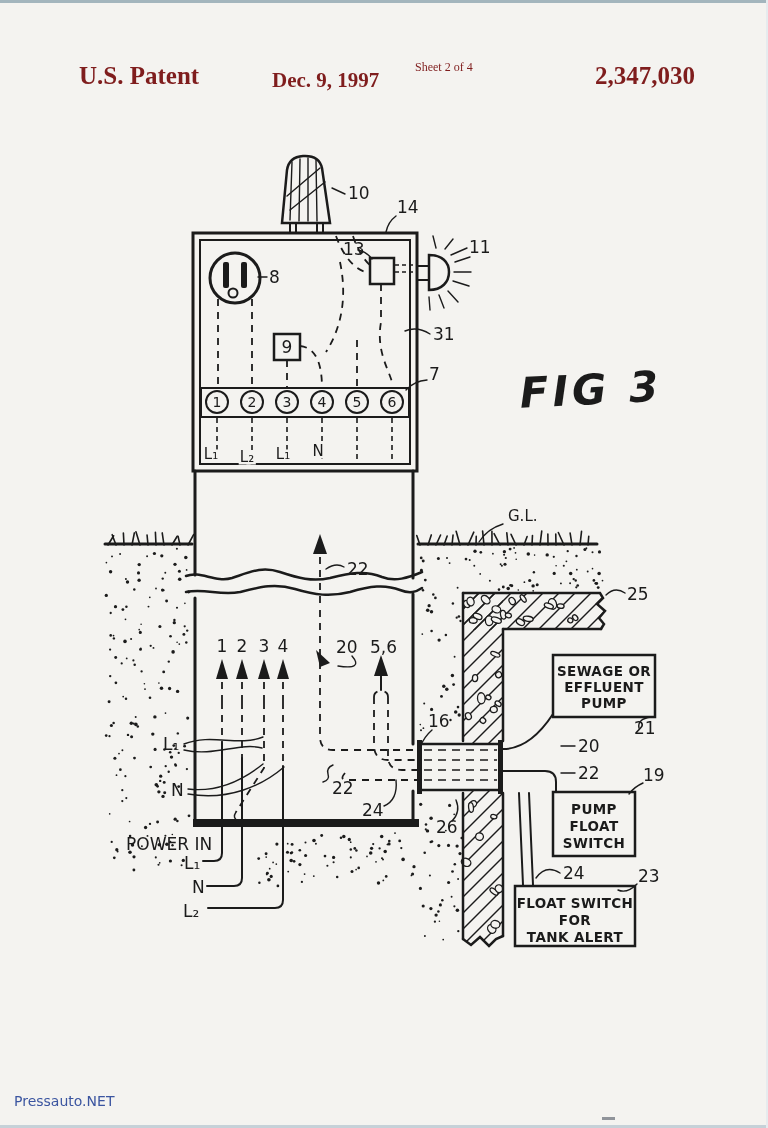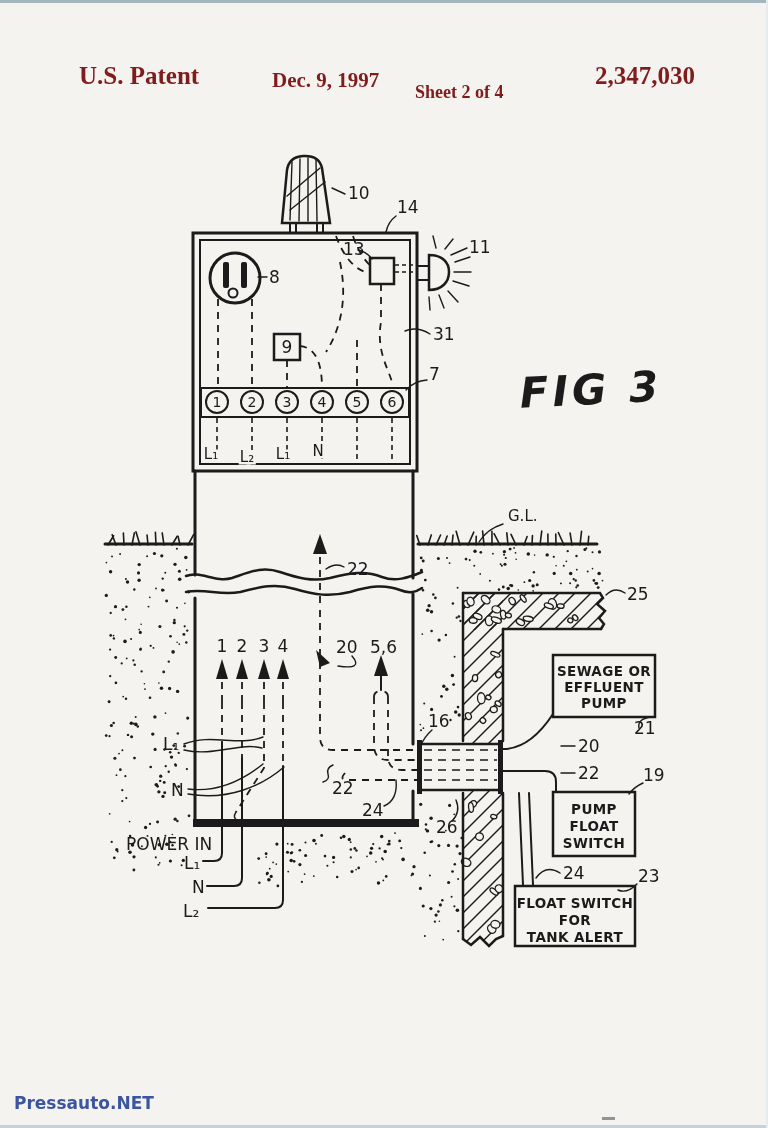--- a/index.html
+++ b/index.html
@@ -4,24 +4,24 @@
 <style>
   html,body{margin:0;padding:0;}
   body{width:768px;height:1128px;position:relative;background:#f4f3f0;overflow:hidden;
        font-family:"Liberation Serif", serif;}
   .edge-top{position:absolute;left:0;top:0;width:768px;height:3px;background:#a3b5bd;}
   .edge-bottom{position:absolute;left:0;top:1125px;width:768px;height:3px;background:#c6d1d8;}
   .edge-right{position:absolute;right:0;top:0;width:2px;height:1128px;background:#e6ebee;}
   .hdr{position:absolute;top:62px;color:#7f1d1d;white-space:nowrap;}
   .hdr-title{left:79px;font-size:25px;font-weight:bold;}
   .hdr-date{left:272px;font-size:21px;font-weight:bold;top:68px;}
-  .hdr-sheet{left:415px;font-size:18px;font-weight:bold;top:82px;}
+  .hdr-sheet{left:415px;font-size:12px;font-weight:normal;top:60px;}
   .hdr-num{left:595px;font-size:25px;font-weight:bold;}
   .watermark{position:absolute;left:14px;top:1093px;font-family:"DejaVu Sans",sans-serif;
-             font-weight:bold;font-size:17px;color:#3b55a0;}
+             font-weight:normal;font-size:14px;color:#3b55a0;}
   .corner-dash{position:absolute;left:602px;top:1117px;width:13px;height:3px;background:#90949a;}
   svg{position:absolute;left:0;top:0;}
   svg text{fill:#1b1b1b;font-family:"DejaVu Sans",sans-serif;}
   .ln{stroke:#1b1b1b;fill:none;stroke-width:2;stroke-linecap:round;}
   .ln25{stroke:#1b1b1b;fill:none;stroke-width:2.5;stroke-linecap:round;}
   .ln3{stroke:#1b1b1b;fill:none;stroke-width:3;stroke-linecap:round;}
   .thin{stroke:#1b1b1b;fill:none;stroke-width:1.4;stroke-linecap:round;}
   .d{stroke:#1b1b1b;fill:none;stroke-width:1.8;stroke-dasharray:7 6;stroke-linecap:butt;}
   .d2{stroke:#1b1b1b;fill:none;stroke-width:1.6;stroke-dasharray:8 6;}
   .d3{stroke:#1b1b1b;fill:none;stroke-width:1.6;stroke-dasharray:5 4;}

